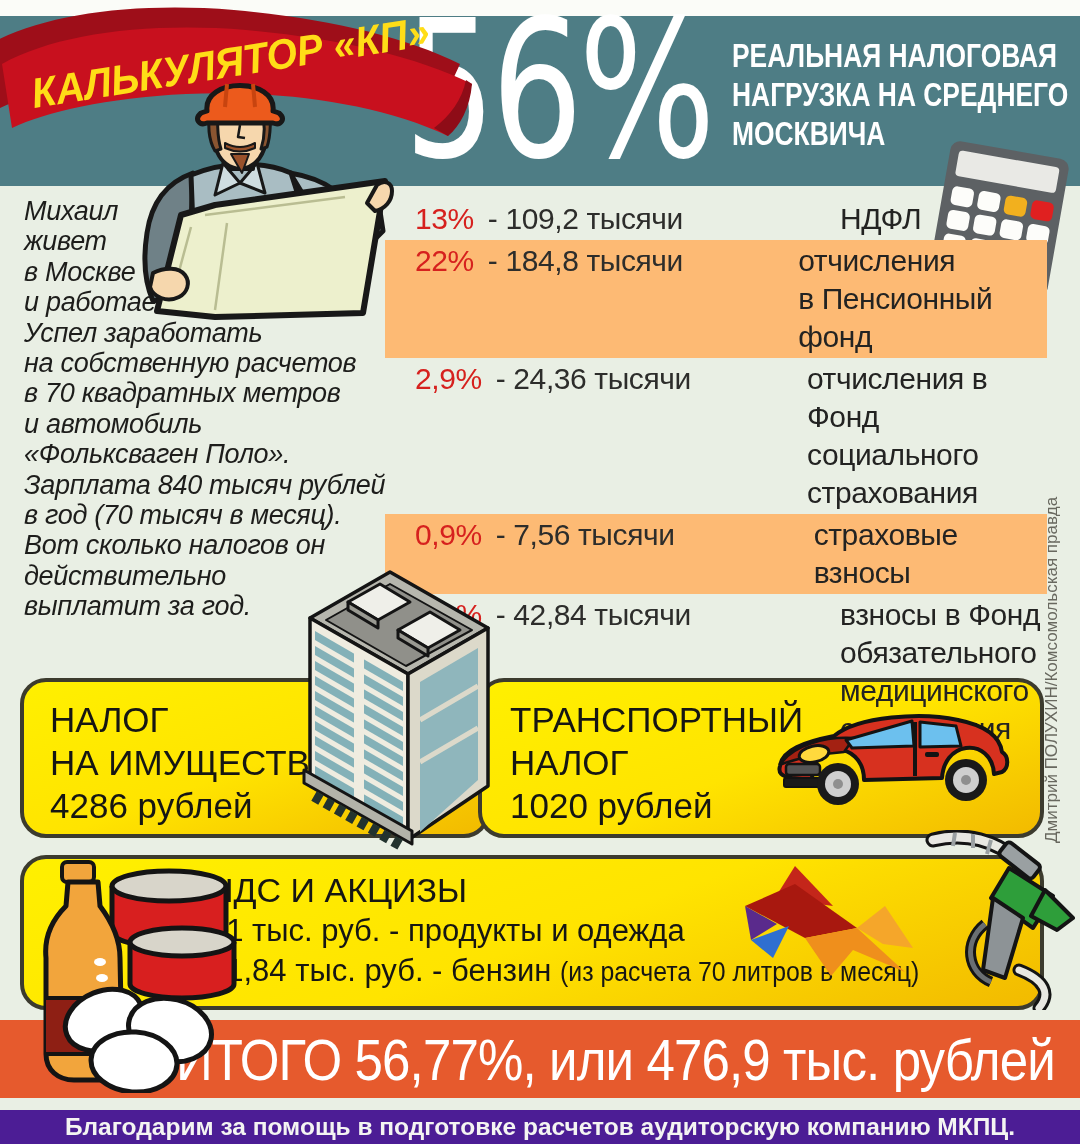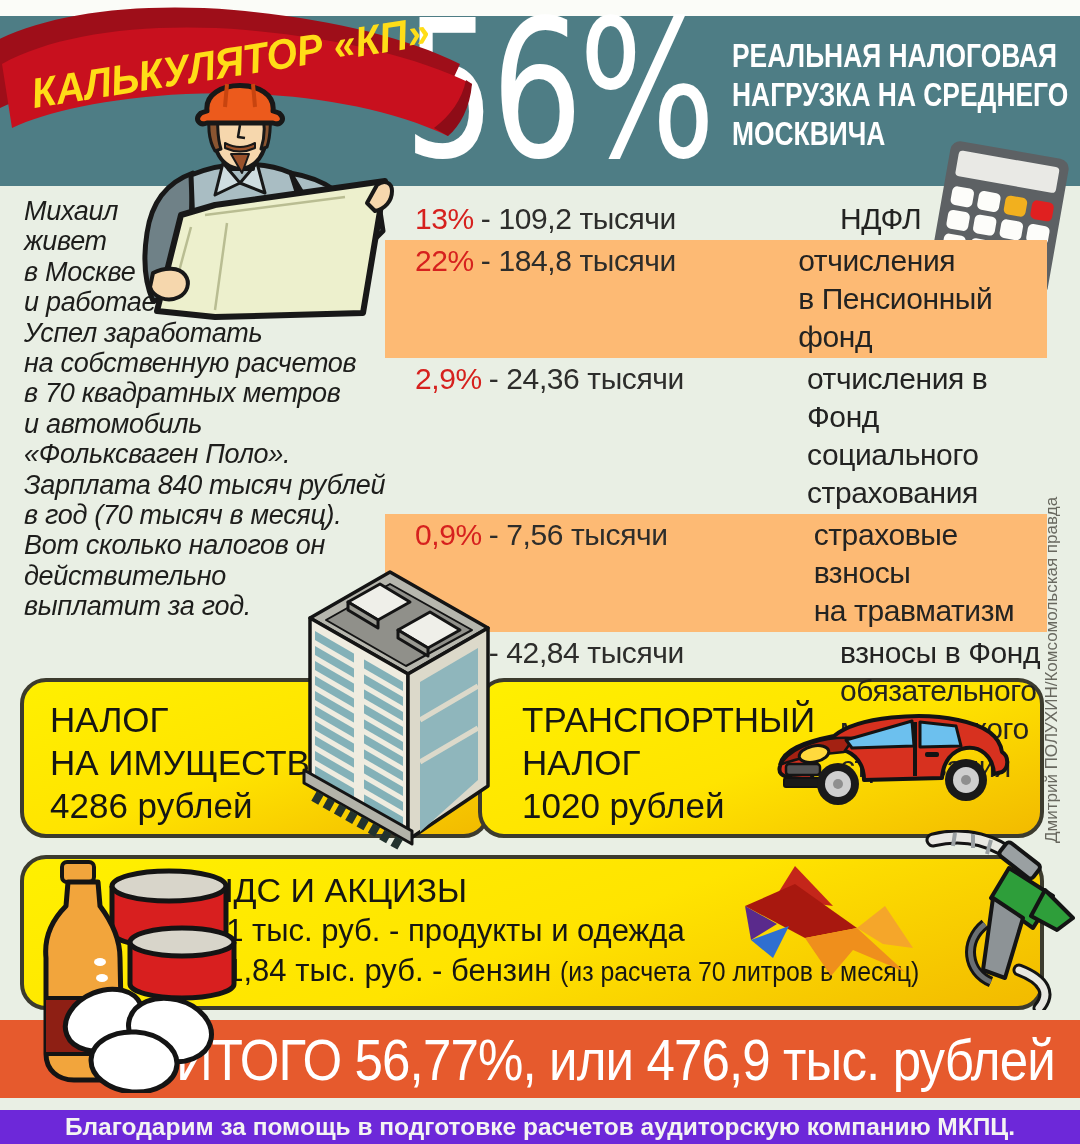--- a/index.html
+++ b/index.html
@@ -22,47 +22,47 @@
   .story{position:absolute;left:24px;top:196px;width:350px;z-index:2;color:#1d1d1b;
       font-family:"Liberation Sans",sans-serif;font-style:italic;font-size:27px;
       line-height:30.4px;letter-spacing:-.3px;}
   .story div{white-space:nowrap;}
 
   .tax-table{position:absolute;left:385px;top:198px;width:662px;z-index:2;font-size:30px;letter-spacing:-.4px;}
   .tax-row{display:flex;align-items:flex-start;padding:2px 0;line-height:38px;}
   .tax-row.striped{background:#fdba74;}
   .tax-val{width:455px;padding-left:30px;box-sizing:border-box;white-space:nowrap;}
   .pct{color:#d6211e;}
-  .amt{color:#2d2d2b;margin-left:7px;}
+  .amt{color:#2d2d2b;margin-left:14px;}
   .tax-label{color:#232322;}
 
   .credit{position:absolute;left:1042px;top:425px;height:418px;z-index:2;
       writing-mode:vertical-rl;transform:rotate(180deg);color:#68685f;font-size:17px;white-space:nowrap;}
 
   .ybox{position:absolute;box-sizing:border-box;border:4px solid #3c3b2e;border-radius:26px;
       background:linear-gradient(160deg,#fff000 0%,#ffe400 52%,#f2ba00 100%);z-index:1;color:#161613;}
   .box-property{left:20px;top:678px;width:470px;height:160px;padding:16px 0 0 26px;}
-  .box-transport{left:478px;top:678px;width:566px;height:160px;padding:16px 0 0 40px;}
+  .box-transport{left:478px;top:678px;width:566px;height:160px;padding:16px 0 0 28px;}
   .box-vat{left:20px;top:855px;width:1024px;height:155px;padding:10px 0 0 185px;}
   .ybox .t{font-size:35px;line-height:43px;white-space:nowrap;}
   .box-vat .t{font-size:34px;line-height:42px;}
   .vat-line{font-size:31px;line-height:40px;white-space:nowrap;}
   .vat-note{font-size:27px;display:inline-block;transform:scaleX(.92);transform-origin:left;}
 
   .building{position:absolute;left:292px;top:540px;z-index:5;}
   .car{position:absolute;left:762px;top:688px;z-index:2;}
   .foods{position:absolute;left:12px;top:858px;z-index:6;}
   .bird{position:absolute;left:735px;top:864px;z-index:2;}
   .nozzle{position:absolute;left:925px;top:830px;z-index:5;}
 
   .total-banner{position:absolute;left:0;top:1020px;width:1080px;height:78px;background:#e65a2d;z-index:1;
       display:flex;align-items:center;justify-content:center;padding-left:150px;box-sizing:border-box;}
   .total-banner .txt{color:#ffffff;font-size:58px;white-space:nowrap;
       transform:scaleX(.88);transform-origin:center;letter-spacing:-1px;}
-  .black-bar{position:absolute;left:0;top:1110px;width:1080px;height:34px;background:#6d28d9;z-index:1;
+  .black-bar{position:absolute;left:0;top:1110px;width:1080px;height:34px;background:#4c1d95;z-index:1;
       display:flex;align-items:center;justify-content:center;}
   .black-bar .txt{color:#f4f4f2;font-weight:bold;font-size:24.5px;white-space:nowrap;}
 </style>
 </head>
 <body>
 
 <div class="poster">
   <div class="topstrip"></div>
   <div class="teal-band"></div>
 
@@ -171,21 +171,20 @@
         <div>социального</div>
         <div>страхования</div>
       </div>
     </div>
     <div class="tax-row striped">
       <div class="tax-val">
         <span class="pct">0,9%</span><span class="amt">- 7,56 тысячи</span>
       </div>
       <div class="tax-label">
         <div>страховые взносы</div>
-        <div>на травматизм</div>
       </div>
     </div>
     <div class="tax-row">
       <div class="tax-val">
         <span class="pct">5,1%</span><span class="amt">- 42,84 тысячи</span>
       </div>
       <div class="tax-label">
         <div>взносы в Фонд</div>
         <div>обязательного</div>
         <div>медицинского</div>

